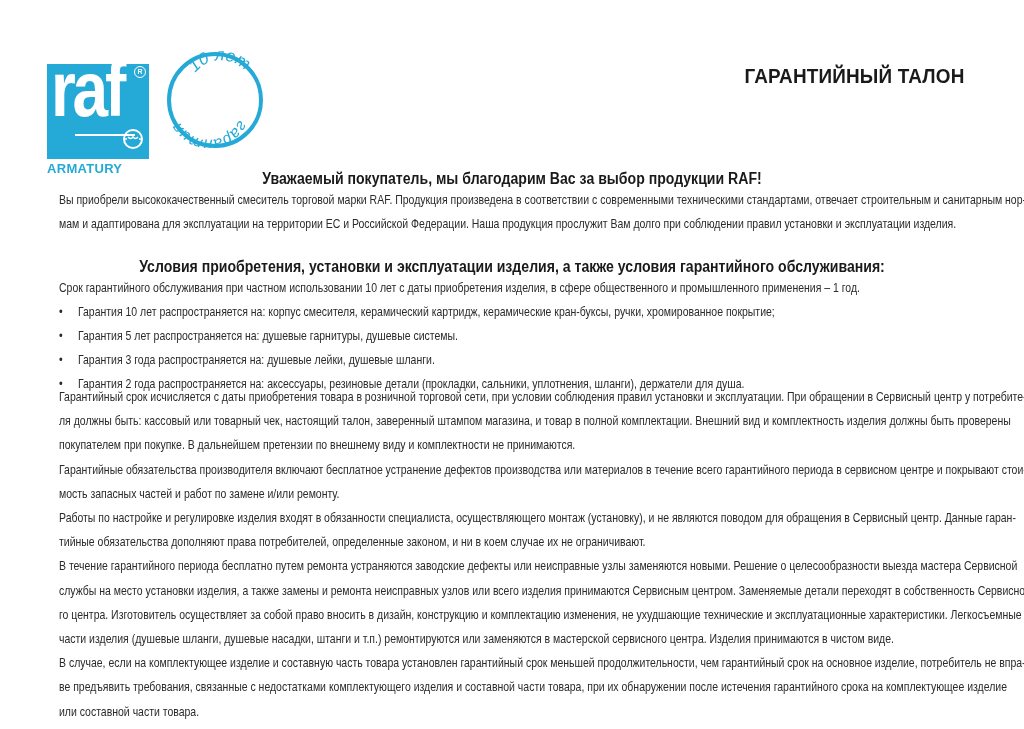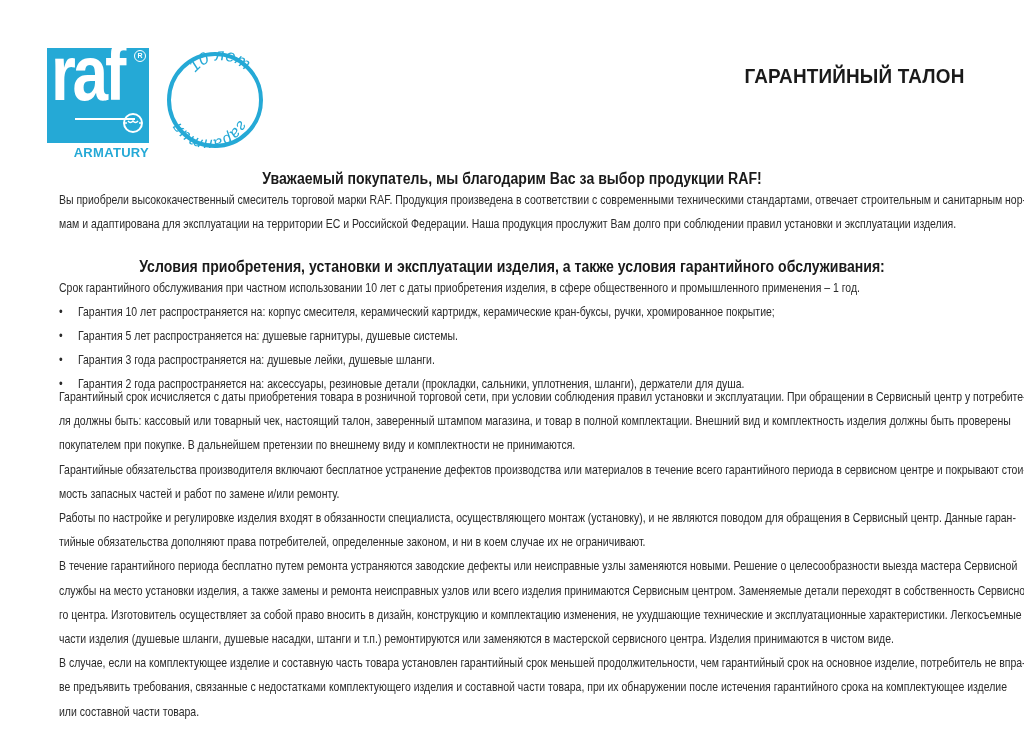--- a/index.html
+++ b/index.html
@@ -1,23 +1,23 @@
 <!DOCTYPE html>
 <html><head>
   <meta charset="utf-8">
   <style>
     html, body { margin: 0; padding: 0; background: #ffffff; }
     body { width: 1024px; height: 729px; position: relative; overflow: hidden; color: #1a1a1a; font-family: "Liberation Sans", sans-serif; }
-    .logo { position: absolute; left: 47px; top: 48px; width: 102px; height: 115px; }
+    .logo { position: absolute; left: 47px; top: 64px; width: 102px; height: 115px; }
     .logo-box { position: absolute; left: 0; top: 0; width: 102px; height: 95px; background: #25a9d6; }
     .logo-text { position: absolute; left: 4px; top: -14px; font-family: "Liberation Sans", sans-serif; font-weight: bold; font-size: 78px; color: #ffffff; letter-spacing: -4px; transform: scaleX(0.82); transform-origin: left top; line-height: 1; }
     .logo-reg { position: absolute; right: 3px; top: 2px; width: 10px; height: 10px; border: 1.5px solid #fff; border-radius: 50%; color: #fff; font-size: 7px; font-weight: bold; text-align: center; line-height: 10px; }
     .logo-line { position: absolute; left: 28px; top: 70px; width: 60px; height: 2px; background: #fff; }
     .logo-circle { position: absolute; left: 76px; top: 65px; width: 16px; height: 16px; border: 2px solid #fff; border-radius: 50%; }
-    .logo-sub { position: absolute; left: 0; top: 97px; width: 102px; text-align: right; font-weight: bold; font-size: 13px; color: #25a9d6; letter-spacing: 0.3px; }
+    .logo-sub { position: absolute; left: 0; top: 97px; width: 102px; text-align: left; font-weight: bold; font-size: 13px; color: #25a9d6; letter-spacing: 0.3px; }
     .stamp { position: absolute; left: 163px; top: 48px; width: 100px; height: 100px; }
     .title { position: absolute; right: 60px; top: 64px; font-family: "Liberation Sans", sans-serif; font-weight: bold; font-size: 21px; color: #1a1a1a; transform: scaleX(0.9); transform-origin: right center; letter-spacing: 0.2px; }
     .h2 { position: absolute; left: 0; width: 1024px; text-align: center; font-weight: bold; font-size: 16px; color: #1a1a1a; transform: scaleX(0.88); transform-origin: center; }
     .para { position: absolute; left: 59px; width: 905px; font-size: 12.2px; line-height: 24.2px; color: #2a2a2a; text-align: justify; transform: scaleX(0.86); transform-origin: left top; width: 1052px; }
     .para .line { display: block; white-space: nowrap; }
     .bullet { position: absolute; left: 59px; font-size: 12.2px; color: #2a2a2a; white-space: nowrap; transform: scaleX(0.86); transform-origin: left top; }
     .bullet .dot { display: inline-block; width: 22px; }
   </style>
 </head>
 <body>

